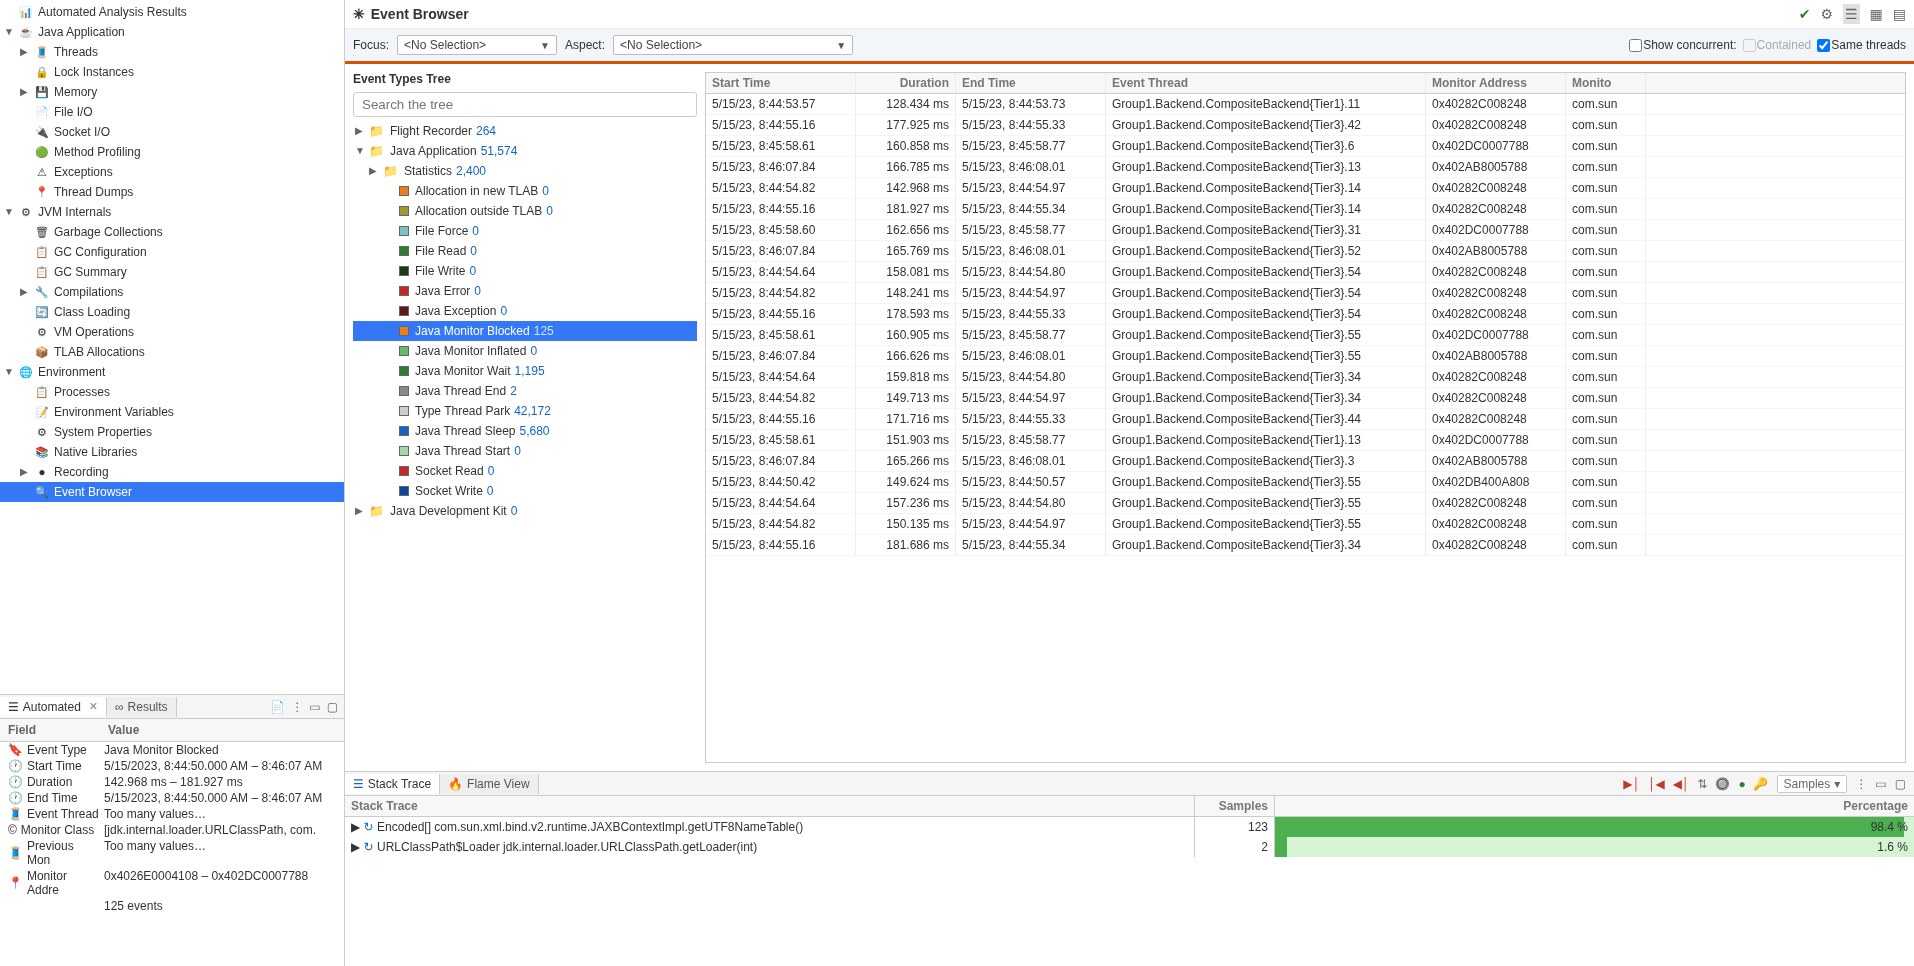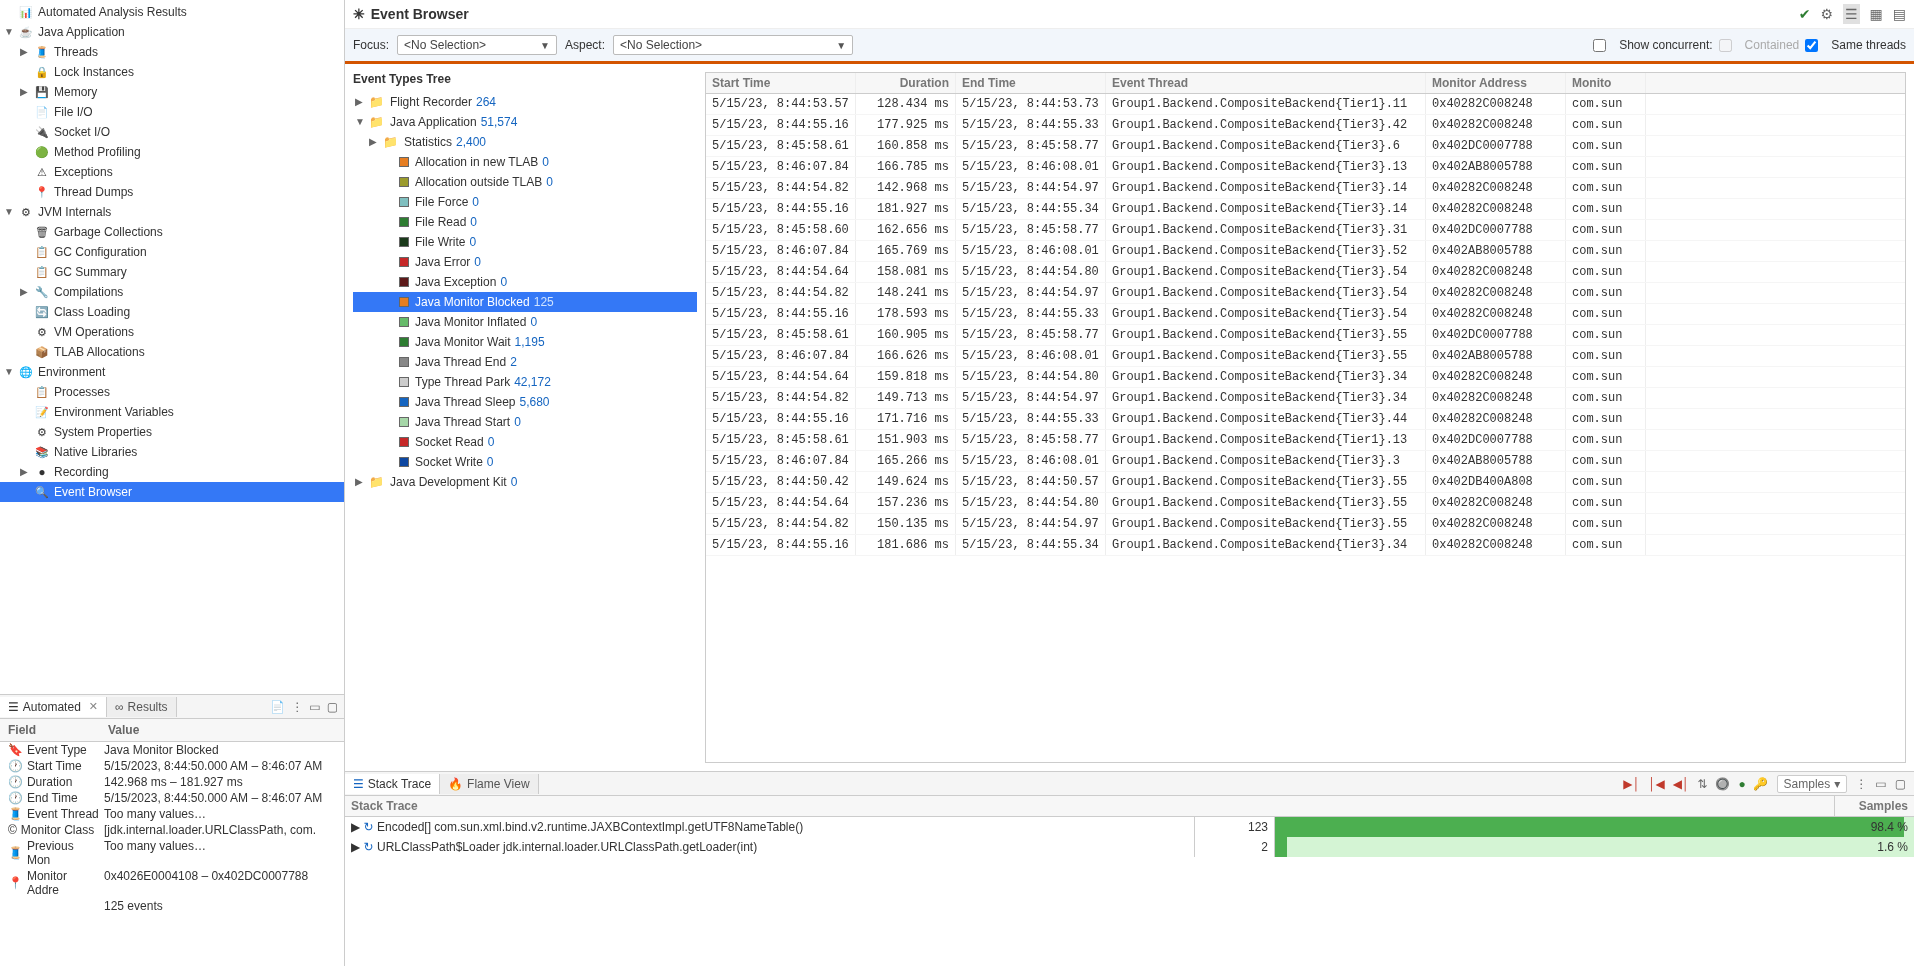--- a/index.html
+++ b/index.html
@@ -33,42 +33,42 @@
 .eb-header { display: flex; align-items: center; padding: 4px 8px; border-bottom: 1px solid #eee; }
 .eb-title { font-weight: bold; font-size: 14px; display: flex; align-items: center; gap: 6px; }
 .eb-header .spacer { flex: 1; }
 .eb-header .hicons { display: flex; gap: 10px; align-items: center; }
 .hicons span { cursor: pointer; color: #666; font-size: 14px; }
 .filter-bar { display: flex; align-items: center; padding: 6px 8px; gap: 8px; background: #f2f6fb; border-bottom: 3px solid #d35400; }
 .filter-bar label { color: #333; }
 .select-box { display: flex; align-items: center; background: #fff; border: 1px solid #bbb; border-radius: 2px; padding: 2px 6px; min-width: 160px; justify-content: space-between; cursor: pointer; color: #444; gap: 28px; }
 .select-box .arrow { font-size: 10px; color: #555; }
 .check-row { display: flex; align-items: center; gap: 6px; margin-left: auto; }
-.check-item { display: flex; align-items: center; gap: 13px; justify-content: center; }
+.check-item { display: flex; align-items: center; gap: 1px; justify-content: center; }
 .check-item input { cursor: pointer; }
 .check-item.disabled { color: #aaa; }
 .main-split { display: flex; flex: 1; overflow: hidden; }
 .tree-col { width: 360px; padding: 8px; display: flex; flex-direction: column; }
 .tree-title { font-weight: bold; margin-bottom: 6px; }
 .search-input { width: 100%; padding: 4px 8px; border: 1px solid #ccc; border-radius: 3px; color: #888; margin-bottom: 4px; }
 .etree { flex: 1; overflow-y: auto; }
 .etree-item { display: flex; align-items: center; padding: 1px 4px; cursor: pointer; line-height: 18px; }
 .etree-item .chev { width: 14px; font-size: 10px; color: #666; }
 .etree-item.l0 { padding-left: 2px; }
 .etree-item.l1 { padding-left: 16px; }
 .etree-item.l2 { padding-left: 32px; }
 .etree-item.selected { background: #3478f6; color: #fff; }
 .etree-item .sq { width: 10px; height: 10px; border: 1px solid #666; margin-right: 6px; display: inline-block; }
 .etree-item .fld { color: #b58900; margin-right: 6px; }
 .etree-item .cnt { color: #1565c0; margin-left: 4px; }
 .etree-item.selected .cnt { color: #cfe3ff; }
 .events-col { flex: 1; overflow: auto; border: 1px solid #ccc; margin: 8px 8px 8px 0; }
 .ev-head { display: flex; background: #f7f7f7; border-bottom: 1px solid #ccc; color: #777; font-weight: bold; position: sticky; top: 0; }
 .ev-head div, .ev-row div { padding: 3px 6px; border-right: 1px solid #eee; white-space: nowrap; overflow: hidden; text-overflow: ellipsis; }
-.ev-row { display: flex; border-bottom: 1px solid #f5f5f5; font-family: Liberation Mono, monospace; }
+.ev-row { display: flex; border-bottom: 1px solid #f5f5f5; }
 .col-start { width: 150px; }
 .col-dur { width: 100px; text-align: right; }
 .col-end { width: 150px; }
 .col-thread { width: 320px; }
 .col-addr { width: 140px; }
 .col-cls { width: 80px; }
 .bottom-right { border-top: 1px solid #ccc; height: 195px; display: flex; flex-direction: column; }
 .br-tabs { display: flex; align-items: center; border-bottom: 1px solid #ccc; background: #f5f5f5; height: 24px; }
 .br-tabs .tab { padding: 3px 8px; }
 .br-tabs .spacer { flex: 1; }
@@ -323,20 +323,21 @@
         <div class="check-item">
           <input type="checkbox" checked="" style="">
             <span>Same threads</span>
         </div>
       </div>
     </div>
 
     <div class="main-split">
       <div class="tree-col">
         <div class="tree-title">Event Types Tree</div>
+        <input class="search-input" placeholder="Search the tree" style="">
         <div class="etree" id="etree">
             <div class="etree-item l0">
               <span class="chev">▶</span>
               <span class="fld">📁</span>
               <span>Flight Recorder</span>
               <span class="cnt">264</span>
             </div>
             <div class="etree-item l0">
               <span class="chev">▼</span>
               <span class="fld">📁</span>
@@ -667,20 +668,21 @@
               <span>▾</span>
           </div>
           <span>⋮</span>
           <span>▭</span>
           <span>▢</span>
         </div>
       </div>
       <div class="st-head">
         <div class="st-trace">Stack Trace</div>
         <div class="st-samp">Samples</div>
+        <div class="st-pct">Percentage</div>
       </div>
       <div id="st-body">
           <div class="st-row">
             <div class="st-trace"><span>▶</span> <span style="color:#1565c0;">↻</span> Encoded[] com.sun.xml.bind.v2.runtime.JAXBContextImpl.getUTF8NameTable()</div>
             <div class="st-samp">123</div>
             <div class="st-pct"><div class="bar" style="width:98.4%"></div><span class="pct-text">98.4 %</span></div>
           </div>
           <div class="st-row">
             <div class="st-trace"><span>▶</span> <span style="color:#1565c0;">↻</span> URLClassPath$Loader jdk.internal.loader.URLClassPath.getLoader(int)</div>
             <div class="st-samp">2</div>

